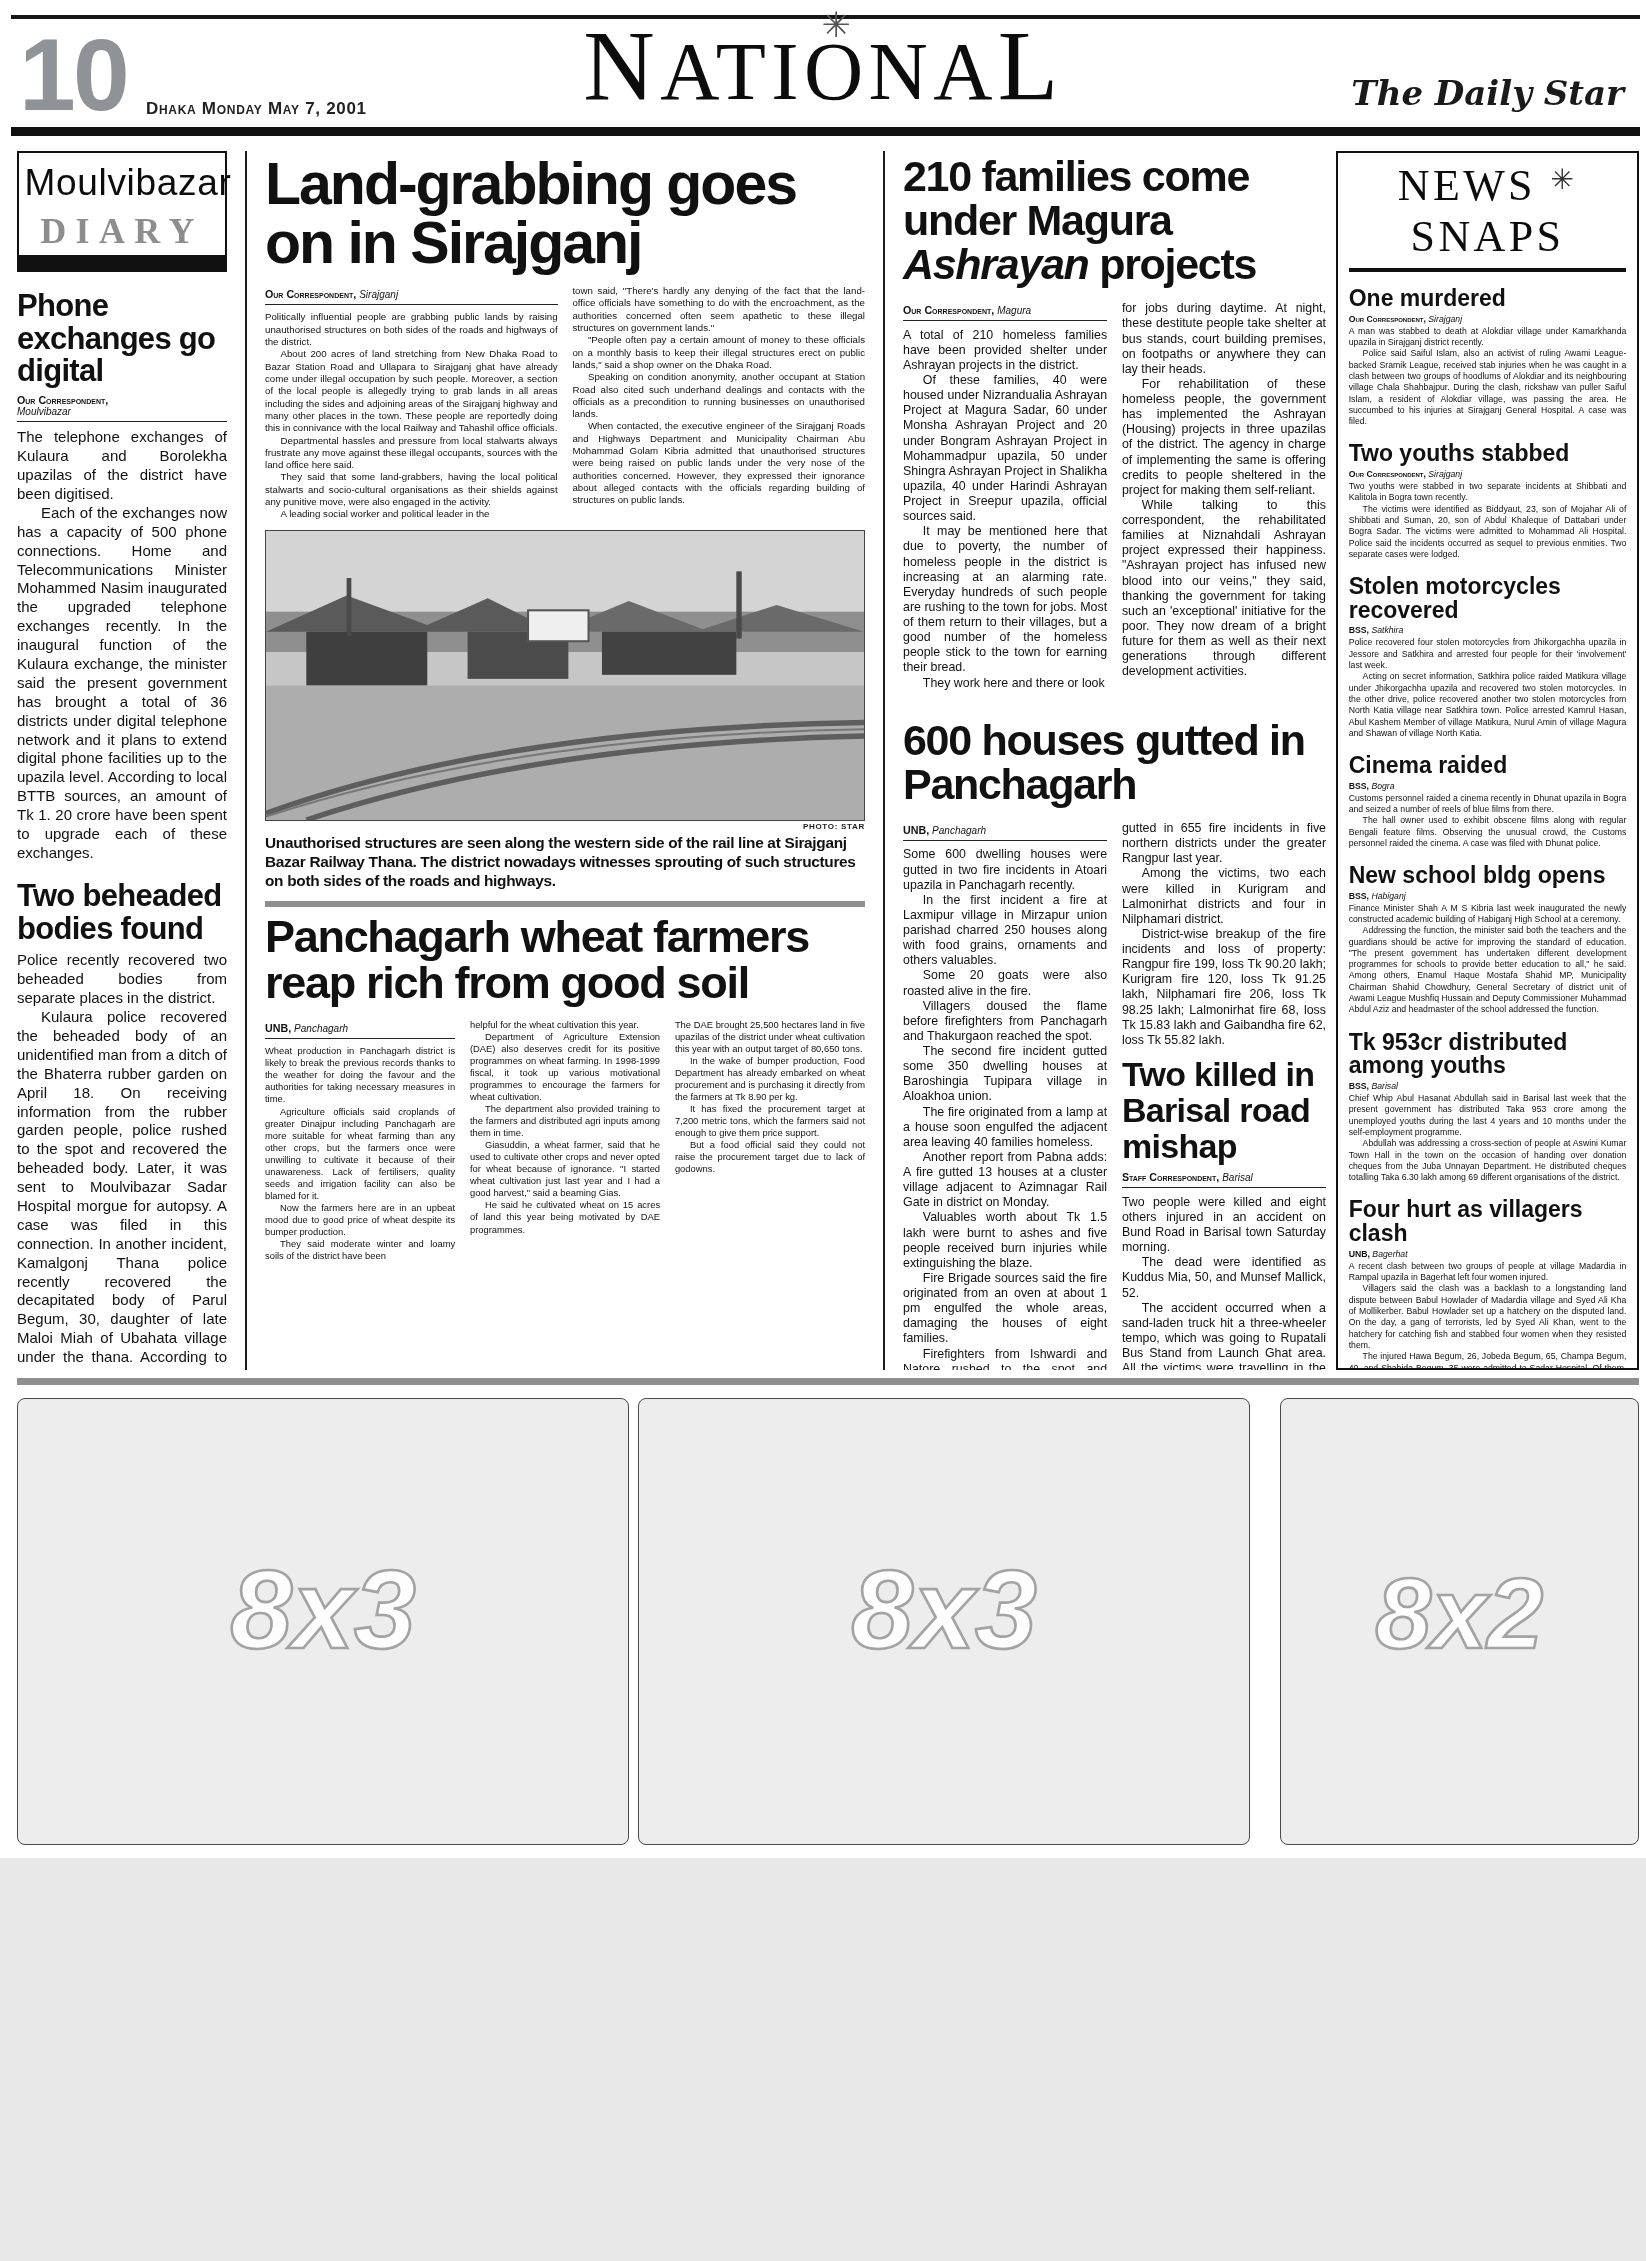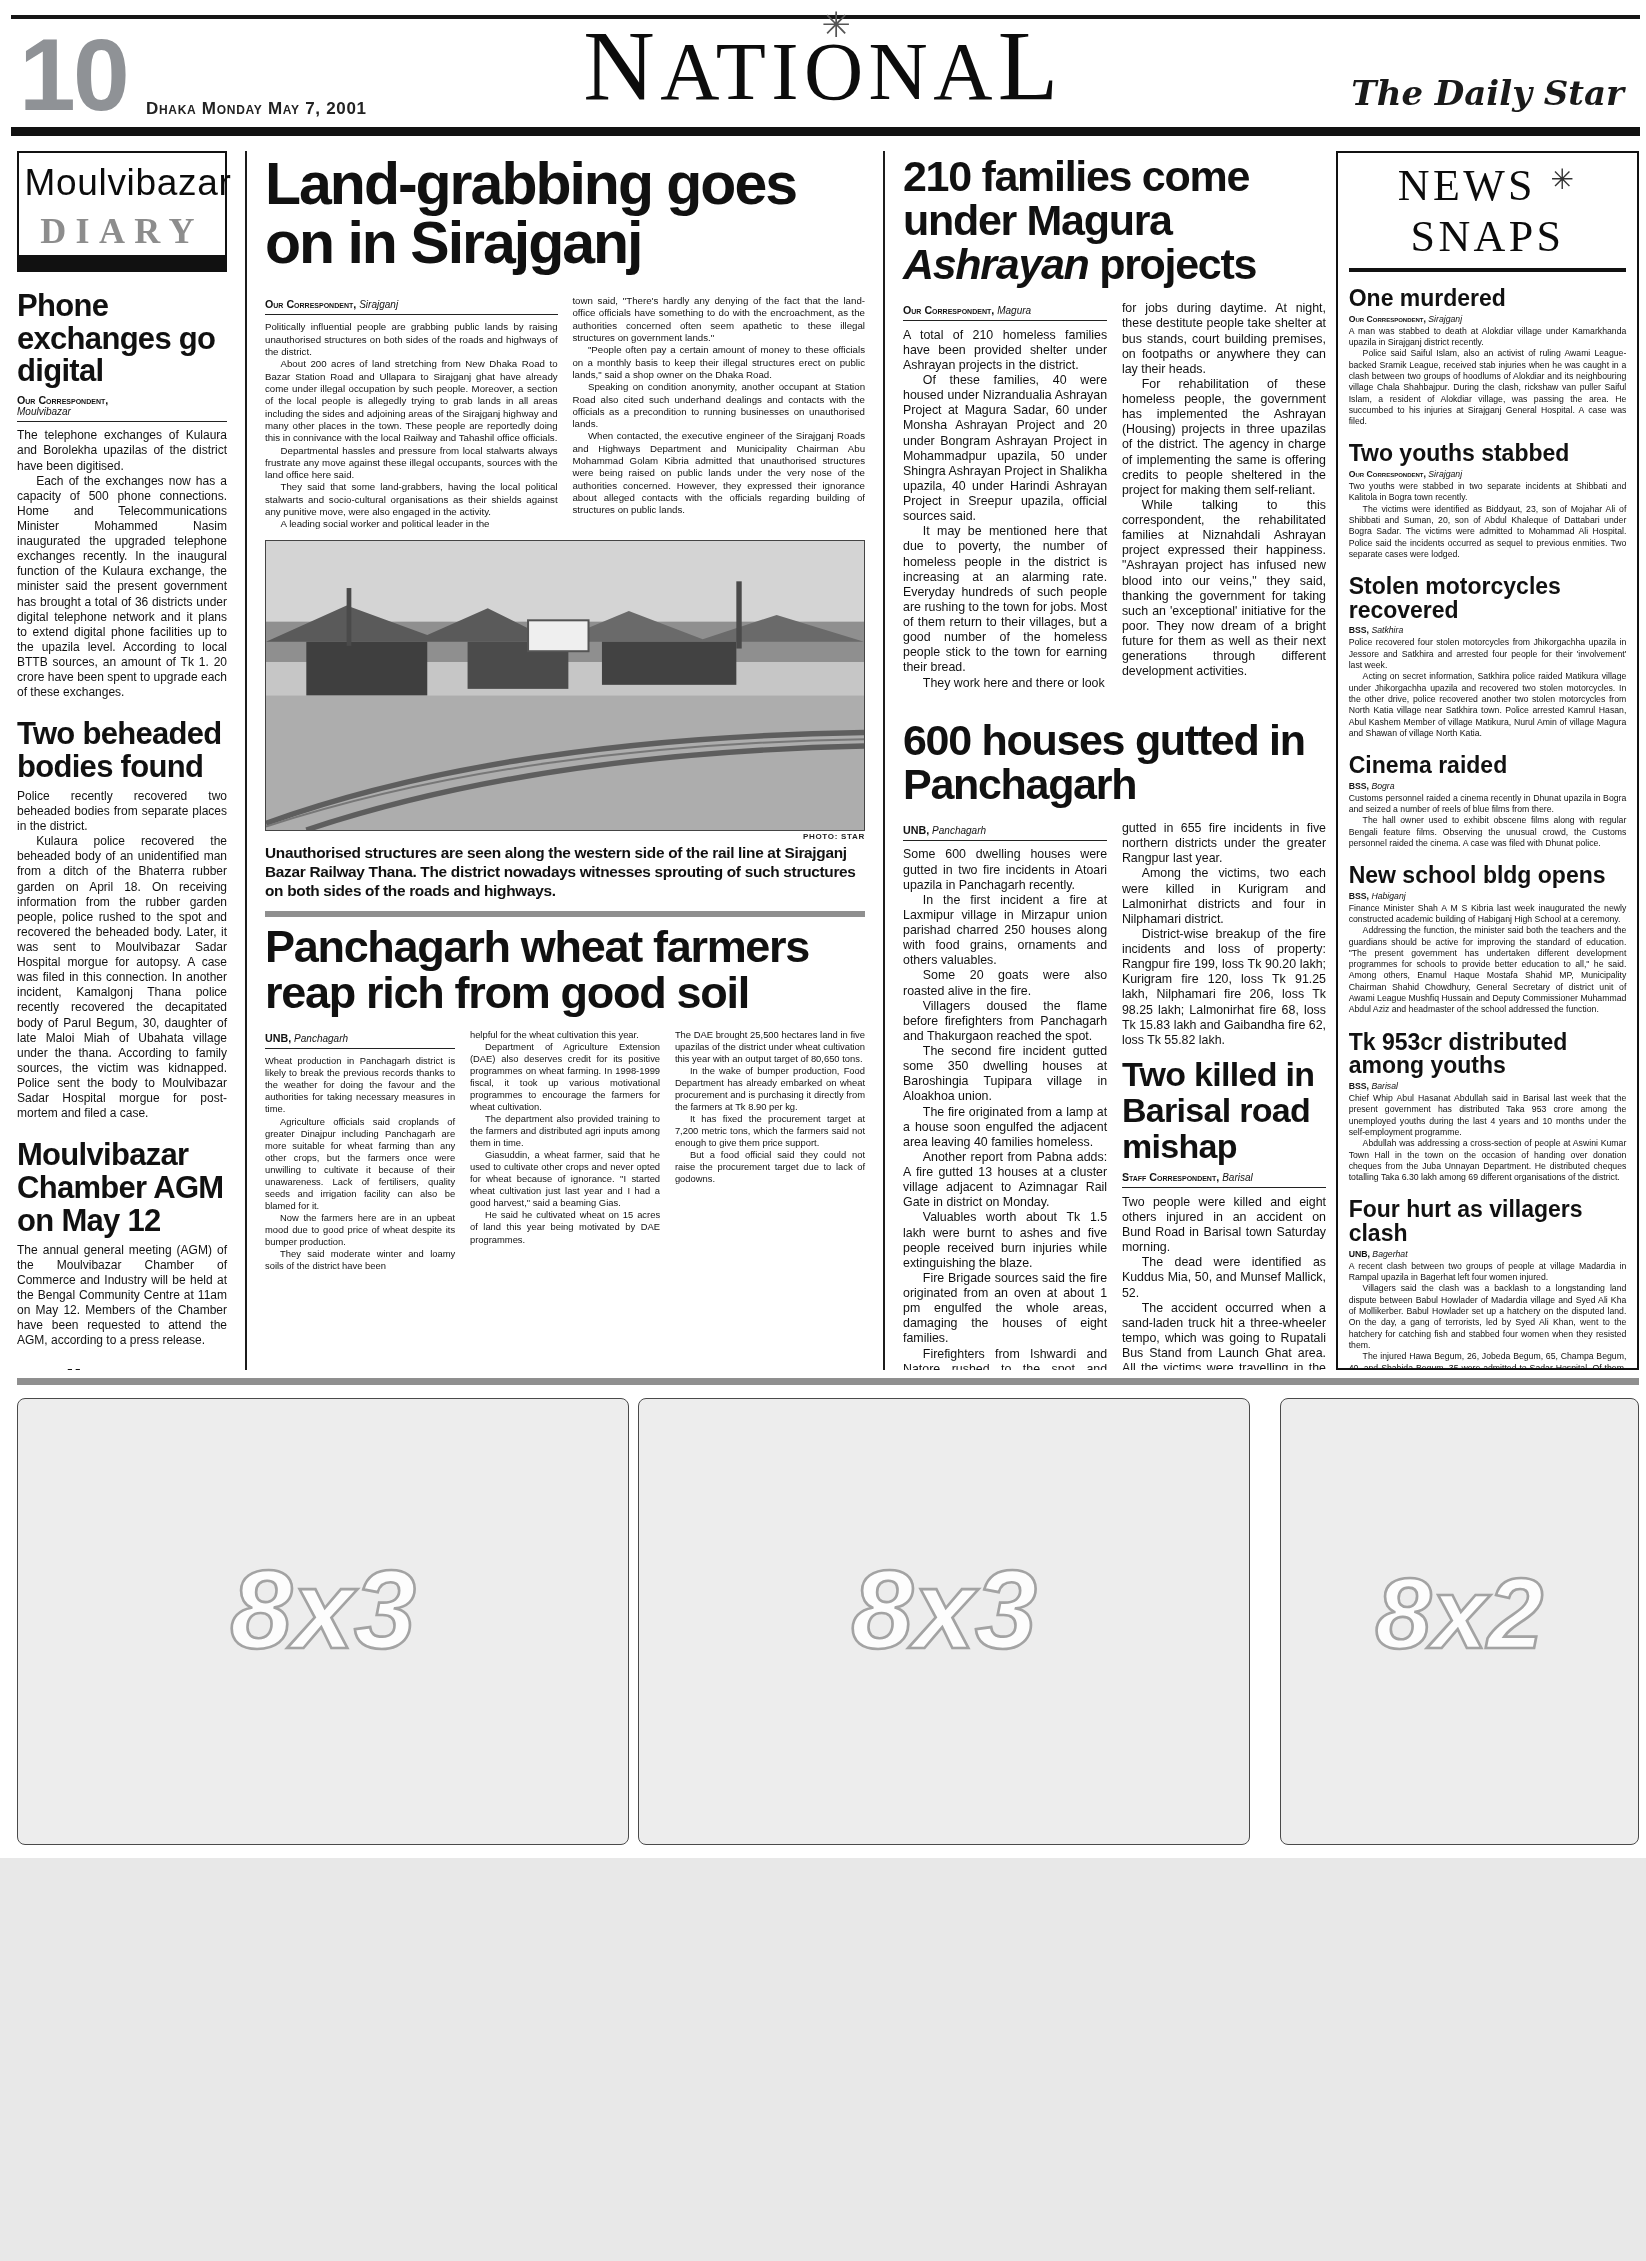--- a/index.html
+++ b/index.html
@@ -25,21 +25,21 @@
   .header-rule{position:absolute;top:127px;left:10.7px;right:6.7px;height:8.7px;background:#111;}
 
   
   .content{position:absolute;top:151px;left:17px;right:8px;height:1219px;
            display:flex;overflow:hidden;gap:10px;}
   .vdiv{width:2px;background:#1c1c1c;margin:0 8px;flex:0 0 auto;}
 
   .body{text-align:justify;}
   .body p{margin:0;text-indent:1.6em;}
   .body p:first-child{text-indent:0;}
-  .f-diary{font-size:12px;line-height:1.26;}
+  .f-diary{font-size:15px;line-height:1.26;}
   .f-lead{font-size:9.7px;line-height:1.27;}
   .f-wheat{font-size:9.4px;line-height:1.28;}
   .f-mid{font-size:12.4px;line-height:1.22;}
   .f-snap{font-size:8.7px;line-height:1.3;}
 
   .byline{font-size:10.7px;font-weight:bold;font-variant:small-caps;
           border-bottom:1.3px solid #222;padding-bottom:4px;margin:2.7px 0 6.7px;}
   .byline .by-loc{font-style:italic;font-variant:normal;font-weight:normal;font-size:10px;}
   .byline.stacked .by-loc{display:block;}
 
@@ -48,21 +48,21 @@
   .diary-logo{border:2px solid #111;padding:10.7px 5.4px 6.7px;text-align:center;}
   .diary-logo-top{font-size:37px;line-height:1;letter-spacing:0.7px;color:#0c0c0c;
                   font-family:"Liberation Sans",sans-serif;font-weight:normal;}
   .diary-logo-bottom{font-family:"Liberation Serif",serif;font-size:36px;line-height:1;
                      font-weight:bold;color:#8d8d8d;letter-spacing:9.4px;margin-top:12px;}
   .diary-bar{height:14.8px;background:#111;margin-bottom:13.4px;}
   .h-diary{font-size:31px;line-height:1.06;letter-spacing:-0.7px;margin:17.5px 0 5.4px;font-weight:bold;}
 
   
   .lead-group{width:600px;flex:0 0 auto;}
-  .h-lead{font-size:59px;line-height:1.0;letter-spacing:-2px;margin:4px 0 22px;font-weight:bold;}
+  .h-lead{font-size:59px;line-height:1.0;letter-spacing:-2px;margin:4px 0 12px;font-weight:bold;}
   .cols{display:flex;}
   .cols > .col{flex:1;min-width:0;}
   .cols > .col + .col{margin-left:14.8px;}
   .photo-wrap{margin-top:9.4px;border:0.7px solid #444;}
   .photo-wrap svg{display:block;width:100%;height:289px;}
   .photo-credit{text-align:right;font-size:8px;font-weight:bold;letter-spacing:0.7px;
                 margin-top:1.3px;color:#222;}
   .photo-caption{font-size:15.4px;font-weight:bold;line-height:1.25;margin-top:1.3px;
                  letter-spacing:-0.3px;}
   .gray-rule{height:6px;background:#8f8f8f;margin:10.7px 0 6.7px;}

